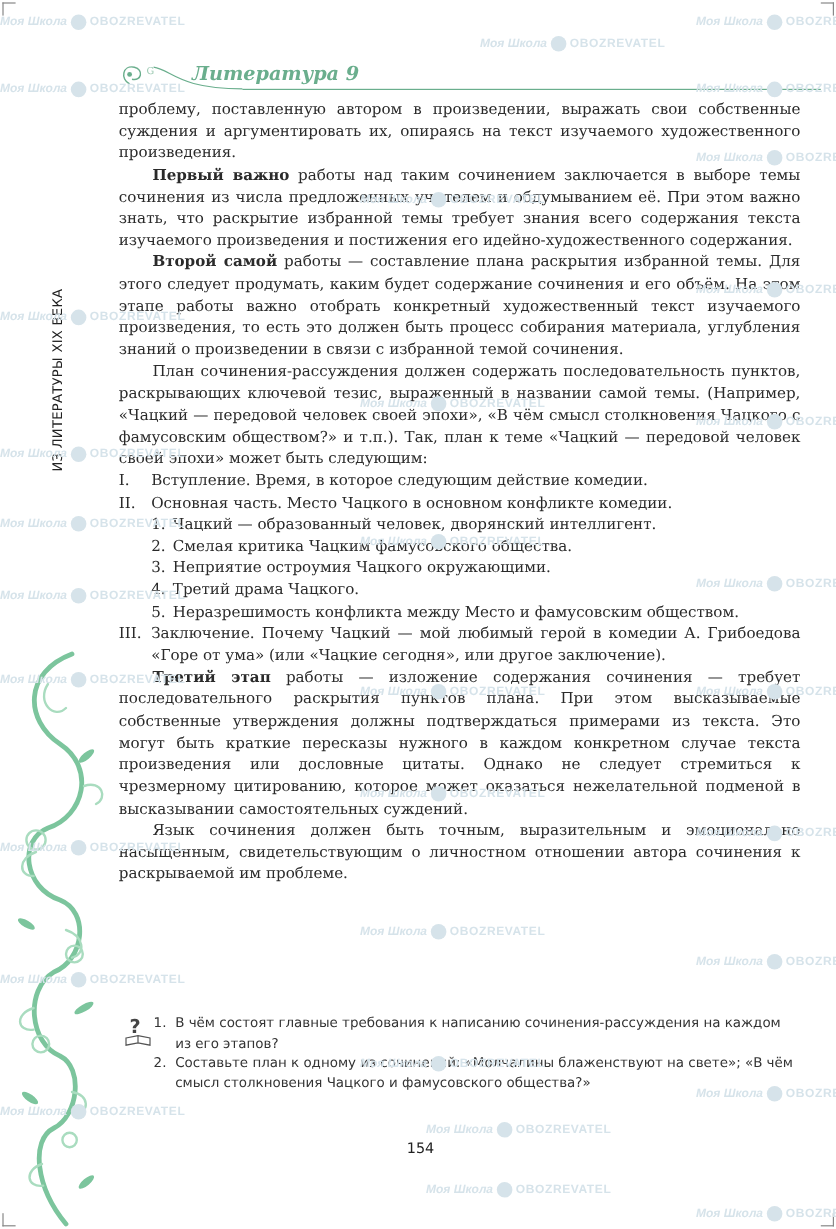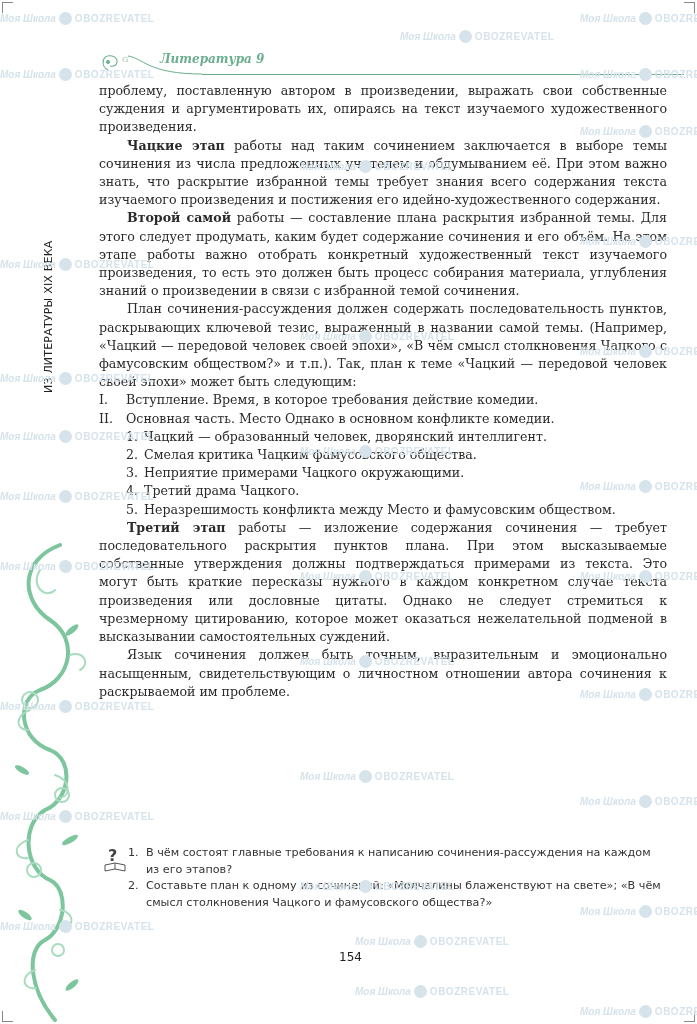--- a/index.html
+++ b/index.html
@@ -21,21 +21,21 @@
     .watermark .ws { font-style: italic; font-weight: bold; }
     .watermark .wc { width: 13px; height: 13px; border-radius: 50%; background: #d6e3ea; display: inline-block; }
     .watermark .wo { letter-spacing: 0.5px; font-weight: bold; }
 
     .header {
       position: absolute; left: 98px; top: 48px; width: 590px; height: 30px;
     }
     .header svg { position: absolute; left: 0; top: 0; }
     .header .title {
       position: absolute; left: 62px; top: 4px; font-family: "DejaVu Serif", serif;
-      font-style: italic; font-weight: bold; font-size: 12px; color: #6aae8d;
+      font-style: italic; font-weight: bold; font-size: 16px; color: #6aae8d;
     }
     .header .rule { position: absolute; left: 104px; top: 26px; width: 482px; height: 1px; background: #6aae8d; }
 
     .side-label {
       position: absolute; left: 42px; top: 393px; transform: rotate(-90deg); transform-origin: left top;
       font-family: "DejaVu Sans", sans-serif; font-size: 11px; color: #222; letter-spacing: 0.2px; white-space: nowrap;
     }
 
     .ornament { position: absolute; left: 0; top: 540px; }
 
@@ -108,54 +108,58 @@
     <ellipse cx="72" cy="90" rx="8" ry="3" transform="rotate(-40 72 90)"></ellipse>
     <ellipse cx="22" cy="230" rx="8" ry="3" transform="rotate(30 22 230)"></ellipse>
     <ellipse cx="70" cy="300" rx="9" ry="3" transform="rotate(-30 70 300)"></ellipse>
     <ellipse cx="25" cy="375" rx="8" ry="3" transform="rotate(35 25 375)"></ellipse>
     <ellipse cx="72" cy="445" rx="8" ry="3" transform="rotate(-40 72 445)"></ellipse>
   </g>
 </svg>
 
 <div class="content">
   <p>проблему, поставленную автором в произведении, выражать свои собственные суждения и аргументировать их, опираясь на текст изучаемого художественного произведения.</p>
-  <p class="ind"><b>Чацкие этап</b><span> работы над таким сочинением заключается в выборе темы сочинения из числа предложенных учителем и обдумыванием её. При этом важно знать, что раскрытие избранной темы требует знания всего содержания текста изучаемого произведения и постижения его идейно-художественного содержания.</span></p>
+  <p class="ind"><b>Первый важно</b><span> работы над таким сочинением заключается в выборе темы сочинения из числа предложенных учителем и обдумыванием её. При этом важно знать, что раскрытие избранной темы требует знания всего содержания текста изучаемого произведения и постижения его идейно-художественного содержания.</span></p>
   <p class="ind"><b>Второй самой</b><span> работы — составление плана раскрытия избранной темы. Для этого следует продумать, каким будет содержание сочинения и его объём. На этом этапе работы важно отобрать конкретный художественный текст изучаемого произведения, то есть это должен быть процесс собирания материала, углубления знаний о произведении в связи с избранной темой сочинения.</span></p>
   <p class="ind">План сочинения-рассуждения должен содержать последовательность пунктов, раскрывающих ключевой тезис, выраженный в названии самой темы. (Например, «Чацкий — передовой человек своей эпохи», «В чём смысл столкновения Чацкого с фамусовским обществом?» и т.п.). Так, план к теме «Чацкий — передовой человек своей эпохи» может быть следующим:</p>
 
   <div class="plan">
     <div class="row">
       <span class="num">I.</span>
-      <span class="txt">Вступление. Время, в которое требования действие комедии.</span>
+      <span class="txt">Вступление. Время, в которое следующим действие комедии.</span>
     </div>
     <div class="row">
       <span class="num">II.</span>
-      <span class="txt">Основная часть. Место Однако в основном конфликте комедии.</span>
+      <span class="txt">Основная часть. Место Чацкого в основном конфликте комедии.</span>
     </div>
     <div class="sub">
       <div class="row">
         <span class="num">1.</span>
         <span class="txt">Чацкий — образованный человек, дворянский интеллигент.</span>
       </div>
       <div class="row">
         <span class="num">2.</span>
         <span class="txt">Смелая критика Чацким фамусовского общества.</span>
       </div>
       <div class="row">
         <span class="num">3.</span>
-        <span class="txt">Неприятие примерами Чацкого окружающими.</span>
+        <span class="txt">Неприятие остроумия Чацкого окружающими.</span>
       </div>
       <div class="row">
         <span class="num">4.</span>
         <span class="txt">Третий драма Чацкого.</span>
       </div>
       <div class="row">
         <span class="num">5.</span>
         <span class="txt">Неразрешимость конфликта между Место и фамусовским обществом.</span>
       </div>
+    </div>
+    <div class="row">
+      <span class="num">III.</span>
+      <span class="txt">Заключение. Почему Чацкий — мой любимый герой в комедии А. Грибоедова «Горе от ума» (или «Чацкие сегодня», или другое заключение).</span>
     </div>
   </div>
 
   <p class="ind"><b>Третий этап</b><span> работы — изложение содержания сочинения — требует последовательного раскрытия пунктов плана. При этом высказываемые собственные утверждения должны подтверждаться примерами из текста. Это могут быть краткие пересказы нужного в каждом конкретном случае текста произведения или дословные цитаты. Однако не следует стремиться к чрезмерному цитированию, которое может оказаться нежелательной подменой в высказывании самостоятельных суждений.</span></p>
   <p class="ind">Язык сочинения должен быть точным, выразительным и эмоционально насыщенным, свидетельствующим о личностном отношении автора сочинения к раскрываемой им проблеме.</p>
 </div>
 
 <div class="questions">
   <svg class="q-icon" width="22" height="26" viewBox="0 0 22 26">
     <text x="4" y="14" font-size="16" font-weight="bold" fill="#444" font-family="DejaVu Sans, sans-serif">?</text>

